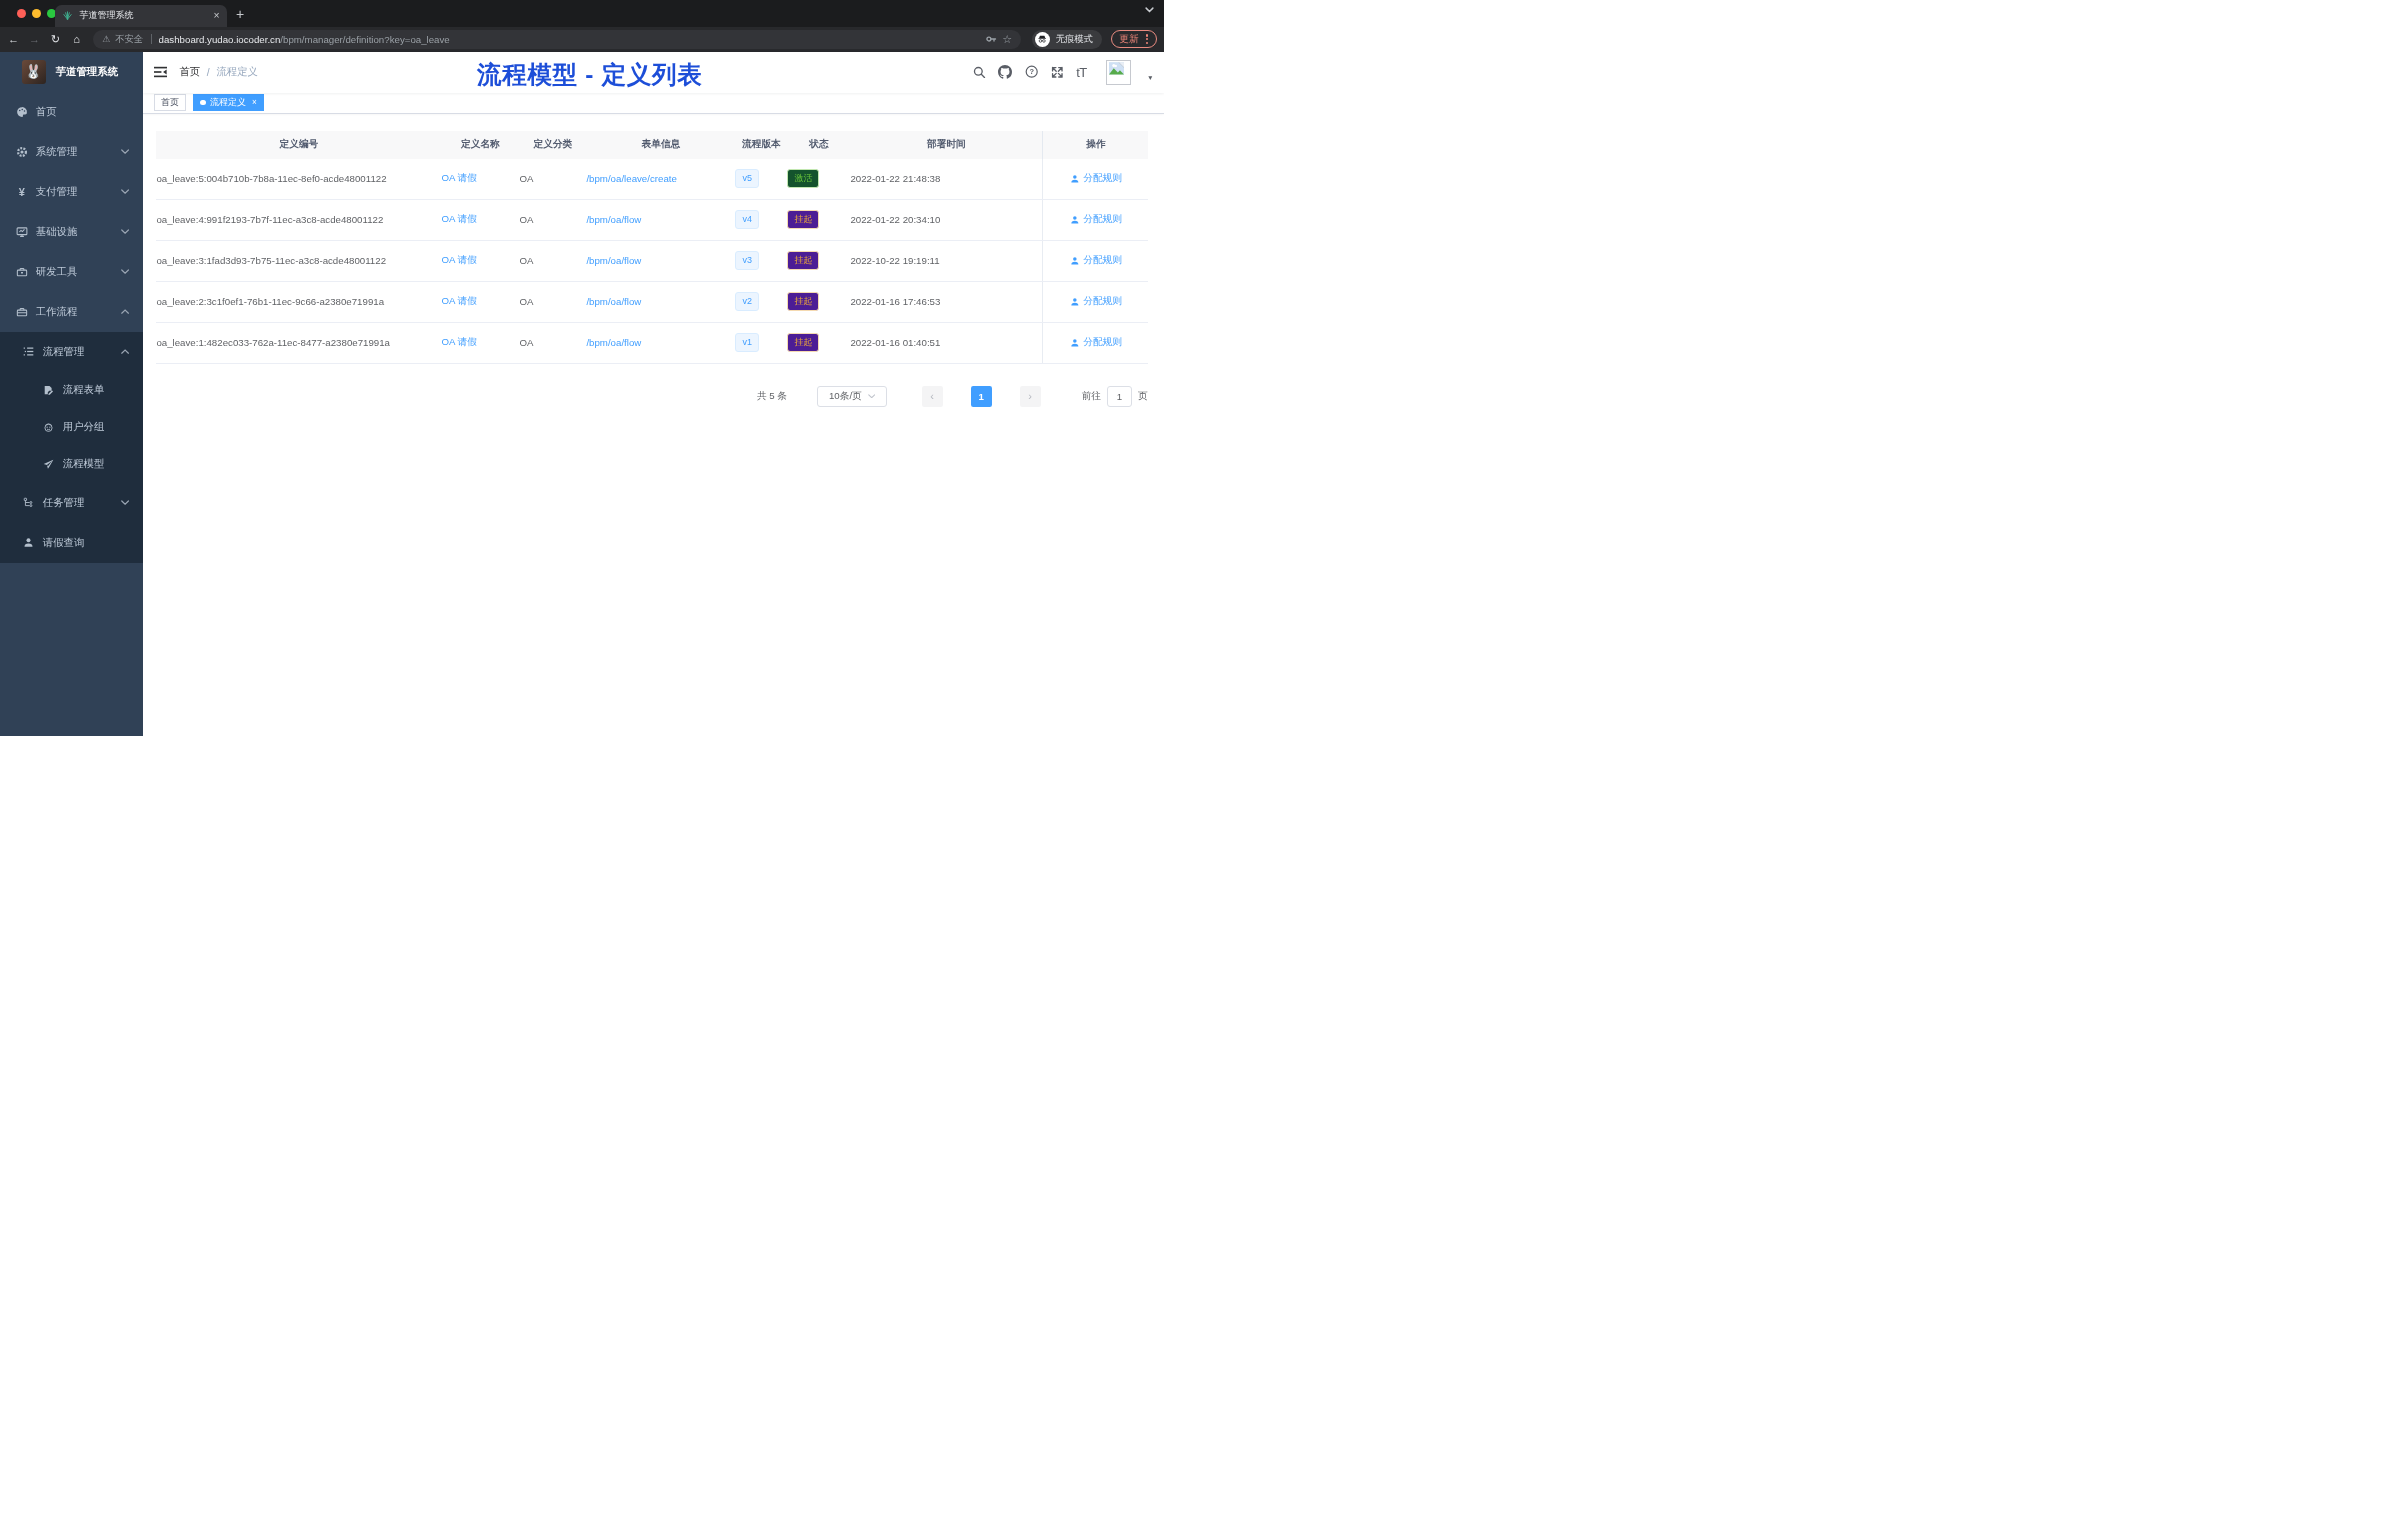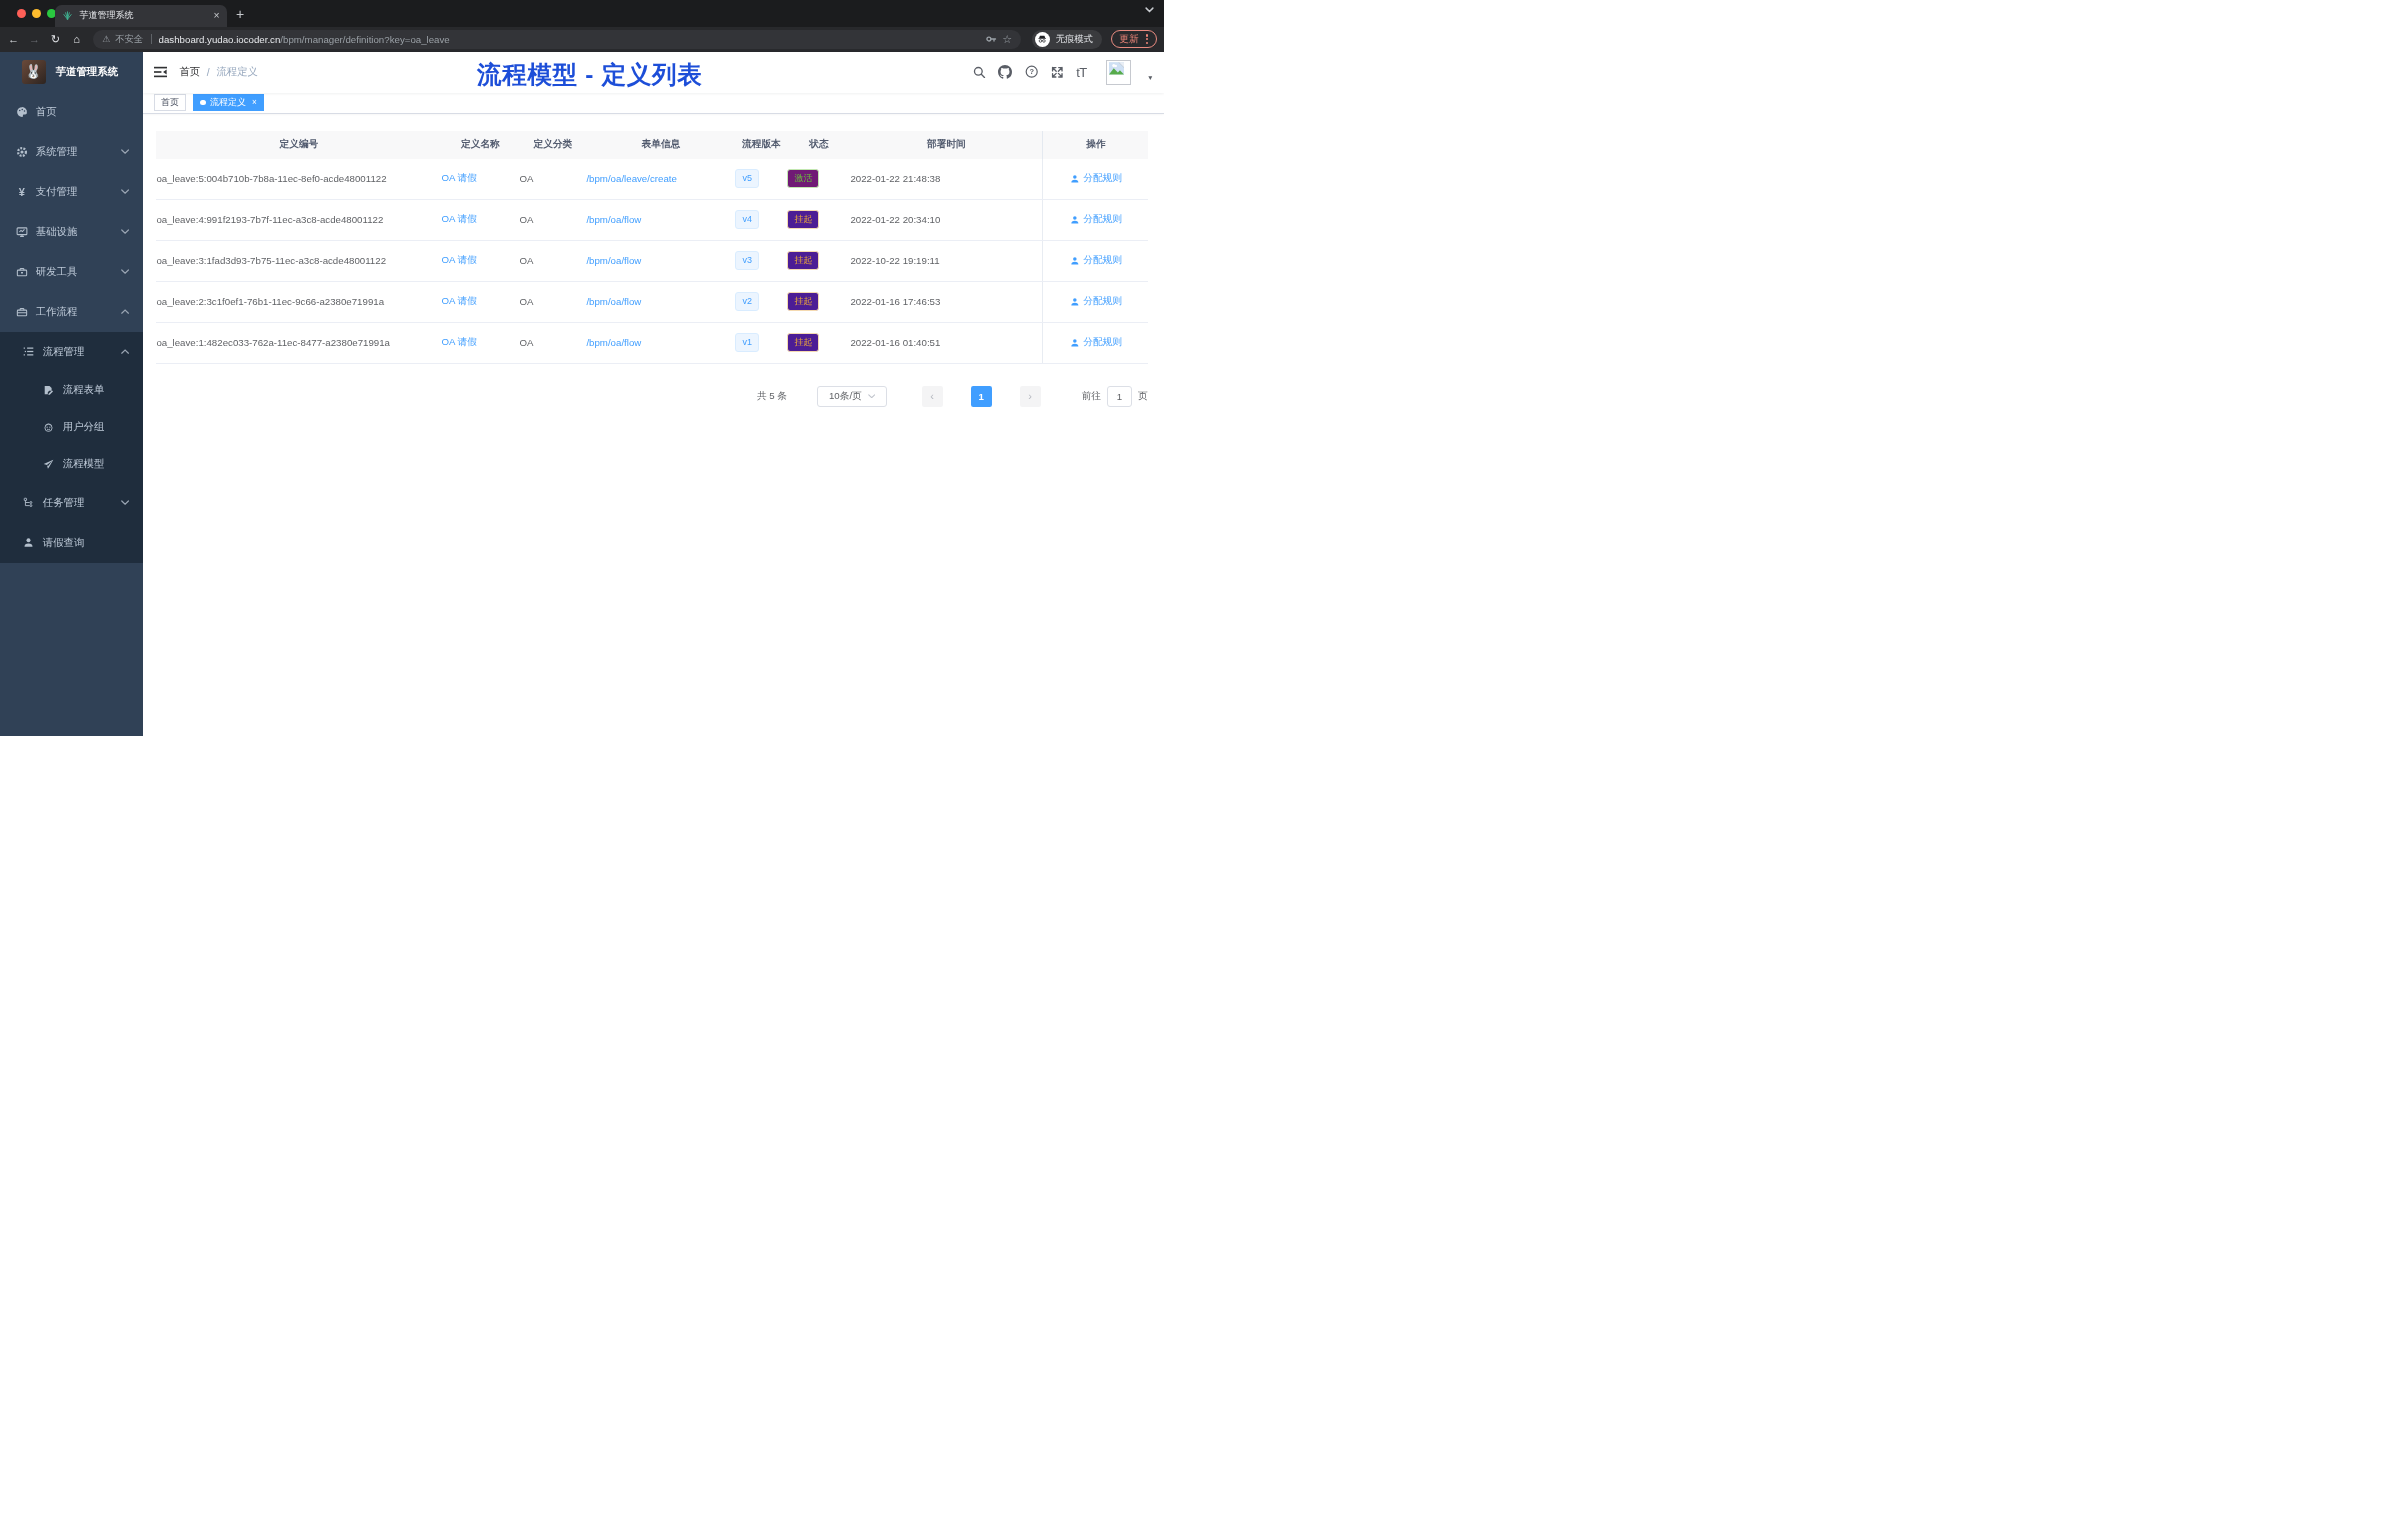--- a/index.html
+++ b/index.html
@@ -81,21 +81,21 @@
   .grid { display:grid; grid-template-columns:285px 78px 67px 149px 52px 63px 192px 106px; align-items:center; }
   .thead { background:#f8f8f9; height:28px; font-size:9.7px; font-weight:bold; color:#515a6e; }
   .thead > div { text-align:center; }
   .trow { height:41px; border-bottom:0.7px solid #ebeef5; font-size:9.7px; color:#606266; }
   .trow > div { text-align:left; overflow:hidden; white-space:nowrap; }
   .cell-action { border-left:0.7px solid #e8ecf2; height:100%; display:flex; align-items:center; justify-content:center; }
   .thead .cell-action { border-left:0.7px solid #e4e9f0; }
   .link { color:#409eff; }
   .badge { display:inline-block; font-size:9px; padding:4px 6px; border-radius:3px; line-height:1; }
   .b-ver { background:#ecf5ff; border:0.7px solid #d9ecff; color:#409eff; }
-  .b-success { background:#701a75; border:0.7px solid #c2e7b0; color:#67c23a; }
+  .b-success { background:#14532d; border:0.7px solid #c2e7b0; color:#67c23a; }
   .b-warning { background:#4c1d95; border:0.7px solid #f5dab1; color:#e6a23c; }
   .action-link { display:inline-flex; align-items:center; gap:3.7px; color:#409eff; font-size:9.7px; }
 
   .pager { display:flex; align-items:center; justify-content:flex-end; margin-top:22px; font-size:9.7px; color:#606266;gap:19px; }
   .pg-total { margin-right:11px; }
   .pg-size { width:70px; height:21px; border:0.7px solid #dcdfe6; border-radius:3px; display:flex; align-items:center;
              justify-content:center; gap:6px; color:#606266; margin-right:15.6px; }
   .pg-btn { width:21px; height:21px; border-radius:2.2px; background:#f4f4f5; display:flex; align-items:center;
             justify-content:center; font-size:11px; color:#b4b8bf; margin-left:9px; }
   .pg-page { width:21px; height:21px; border-radius:2.2px; background:#409eff; color:#fff; font-weight:bold;

